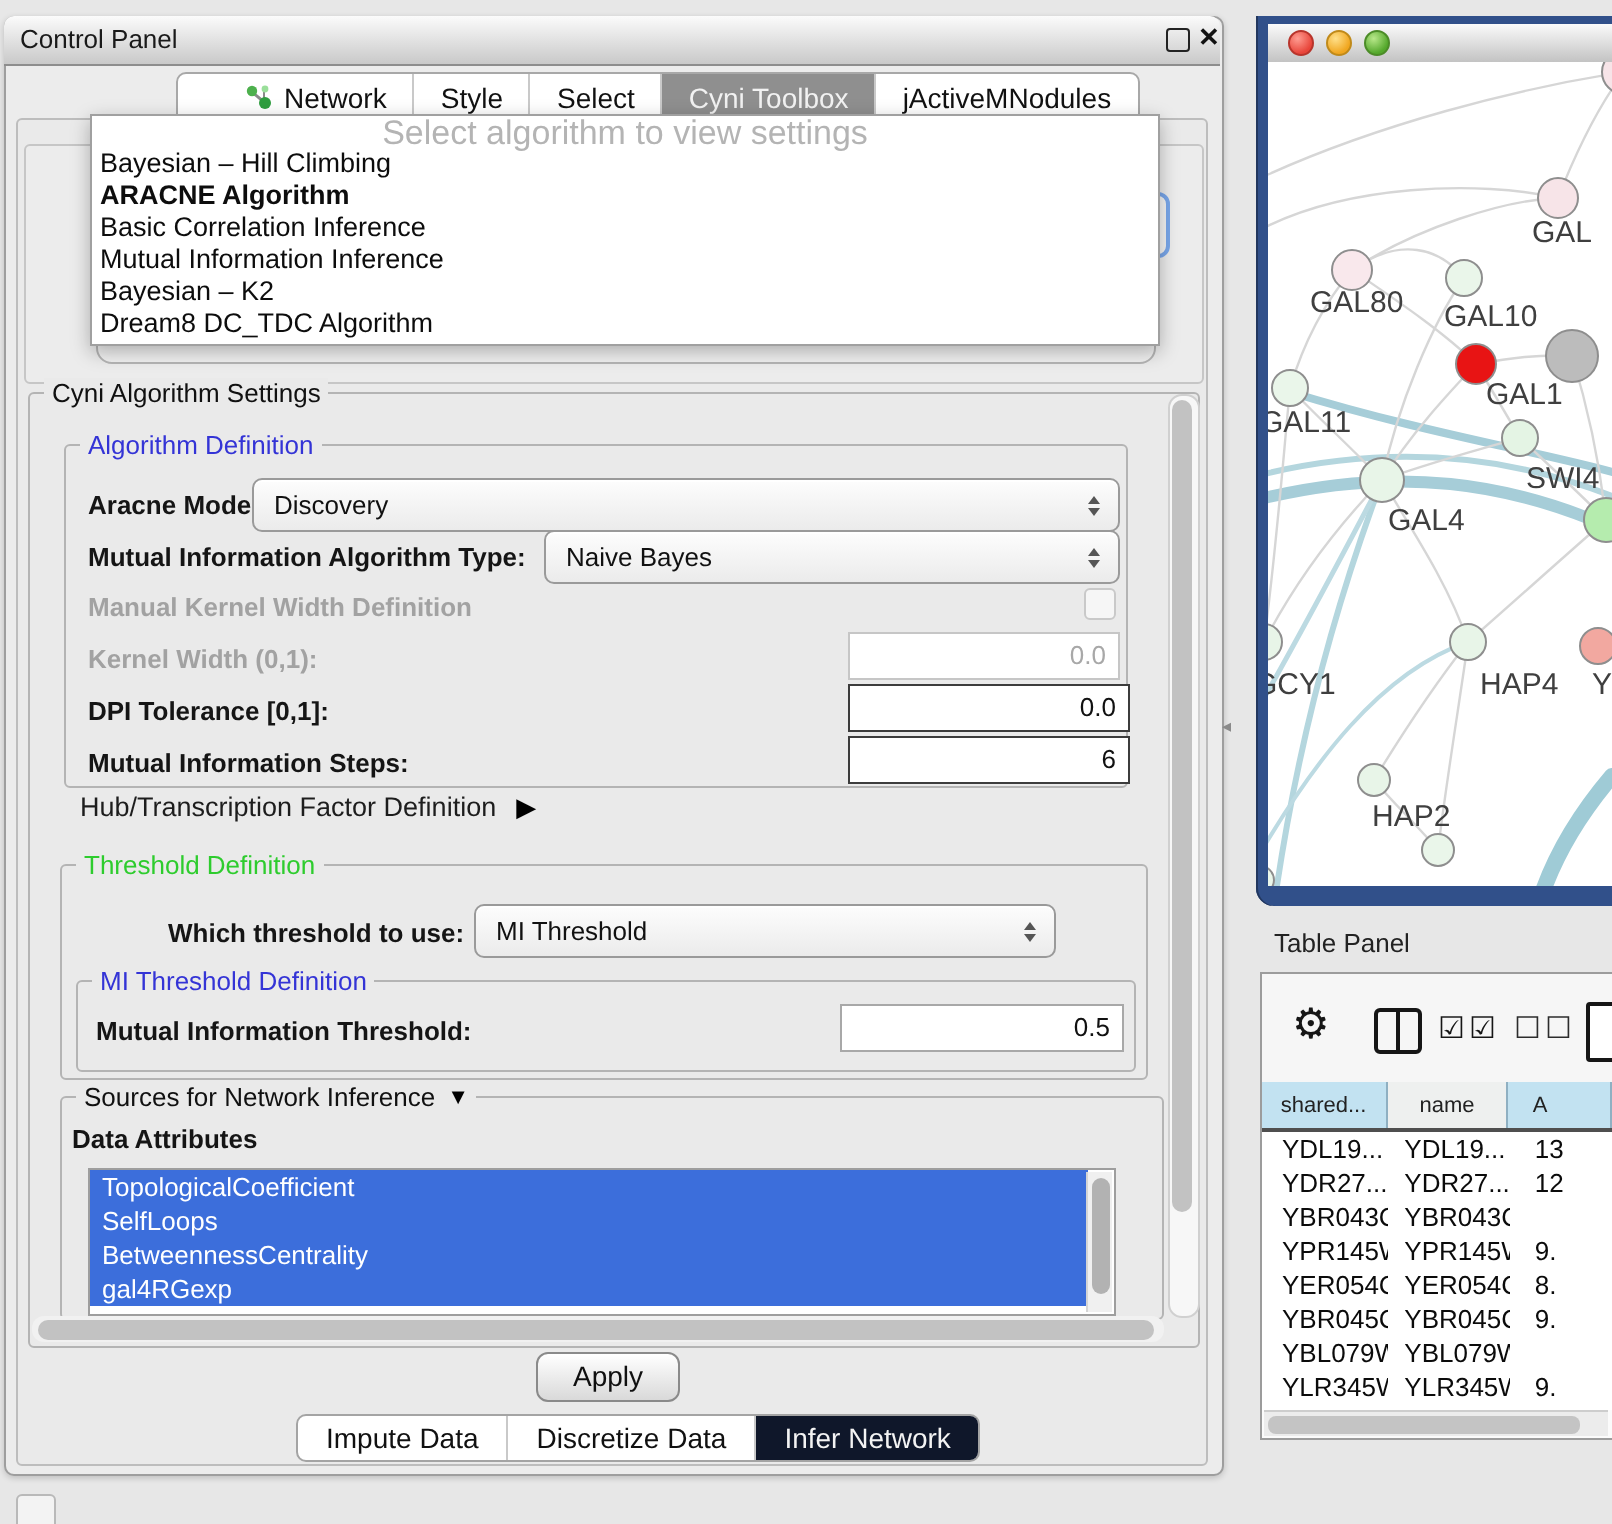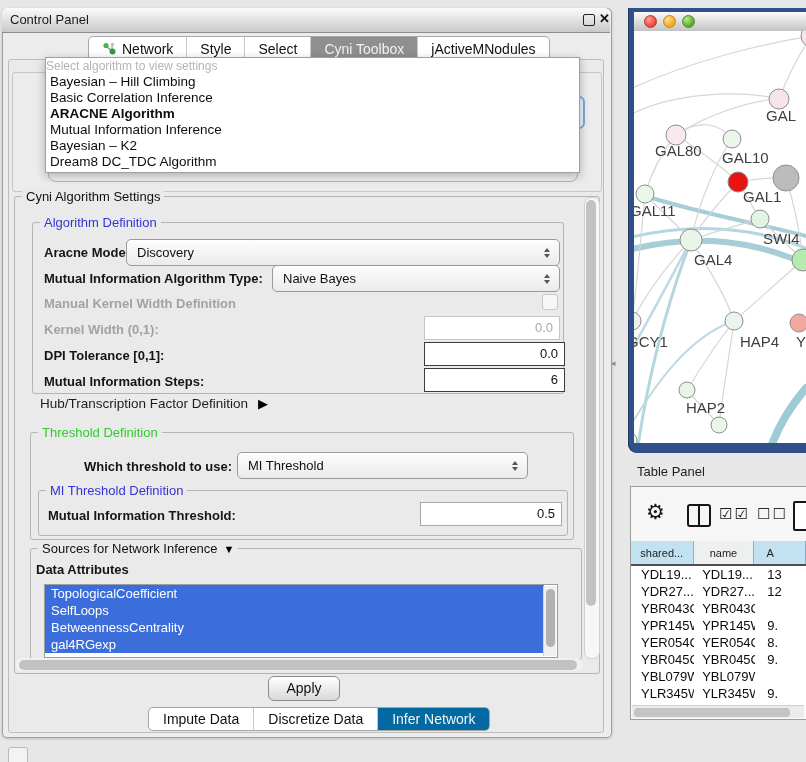--- a/index.html
+++ b/index.html
@@ -11,34 +11,34 @@
              border-radius:5px;box-shadow:0 1px 3px rgba(0,0,0,.18);}
   #cp-titlebar{left:2px;top:8px;width:608px;height:24px;border-radius:5px 5px 0 0;
                background:linear-gradient(#fbfbfb,#c9c9c9);border-bottom:1px solid #8d8d8d;}
   #cp-title{left:10px;top:12px;font-size:13px;color:#1a1a1a;}
   #cp-max{left:583px;top:14px;width:10px;height:10px;border:1.7px solid #222;border-radius:2px;}
   #cp-close{left:599px;top:11px;font-size:13px;font-weight:900;color:#111;}
   #cp-main{left:8px;top:59px;width:594px;height:672px;background:#eaeaea;border:1px solid #bdbdbd;border-radius:3px;}
   #cp-sub{left:12px;top:72px;width:588px;height:118px;background:#ececec;border:1px solid #c6c6c6;border-radius:3px;}
   
   #cp-tabs{left:88px;top:36px;height:23px;display:flex;background:#ffffff;border:1px solid #a8a8a8;
-           border-radius:5px 5px 0 0;overflow:hidden;}
+           border-radius:5px 5px 0 0;overflow:hidden;padding-left:20px;}
   .tab{display:flex;align-items:center;padding:0 13px;font-size:14px;color:#111;border-right:1px solid #c9c9c9;}
   .tab:last-child{border-right:none;}
   .tab.sel{background:#8f8f8f;color:#f2f2f2;}
   .tabicon{margin-right:6px;width:14px;height:13px;}
   
   #ghost-combo{left:556px;top:96px;width:25px;height:29px;border:2px solid #79a7ea;border-radius:6px;background:#f4f4f4;}
   #ghost-combo2{left:48px;top:150px;width:528px;height:30px;border:1px solid #b5b5b5;border-radius:8px;
                 background:#f1f1f1;overflow:hidden;}
   #ghost-combo2 span{position:absolute;left:14px;top:6px;font-size:13px;color:#9a9a9a;}
   
   #popup{left:45px;top:57px;width:533px;height:114px;background:#ffffff;border:1px solid #a0a0a0;
          box-shadow:0 3px 9px rgba(0,0,0,.28);z-index:50;}
-  .dd-head{height:16px;line-height:17px;color:#b4b4b4;font-size:12px;}
+  .dd-head{height:16px;line-height:17px;text-align:center;color:#b4b4b4;font-size:17px;}
   .dd-item{height:16px;line-height:16px;padding-left:4px;font-size:13.5px;color:#0d0d0d;white-space:nowrap;}
   .dd-item.bold{font-weight:700;}
   
   .group{position:absolute;border:1px solid #b4b4b4;border-radius:3px;}
   .gtitle{position:absolute;top:-8px;left:7px;background:#eaeaea;padding:0 4px;font-size:13px;white-space:nowrap;}
   .blue{color:#3434d6;} .green{color:#2ecc2e;}
   .lblb{position:absolute;font-size:13px;font-weight:700;color:#151515;white-space:nowrap;}
   .lbld{position:absolute;font-size:13px;font-weight:700;color:#a2a2a2;white-space:nowrap;}
   
   .combo{position:absolute;border:1px solid #9a9a9a;border-radius:5px;background:linear-gradient(#fdfdfd,#ebebeb);
@@ -63,21 +63,21 @@
   .sb-thumb-v{left:586px;top:200px;width:10px;height:406px;background:#c2c2c2;border-radius:5px;}
   .sb-track-h{left:16px;top:658px;width:566px;height:13px;background:#f1f1f1;border-radius:6px;}
   .sb-thumb-h{left:19px;top:659.5px;width:558px;height:10px;background:#c2c2c2;border-radius:5px;}
   
   #apply-btn{left:268px;top:676px;width:70px;height:23px;border:1px solid #8a8a8a;border-radius:6px;
              background:linear-gradient(#ffffff,#d9d9d9);font-size:14px;text-align:center;line-height:22px;color:#111;}
   #bottom-tabs{left:148px;top:707px;height:22px;display:flex;background:#ffffff;border:1px solid #a4a4a4;
                border-radius:5px;overflow:hidden;}
   .btab{display:flex;align-items:center;padding:0 14px;font-size:14px;color:#111;border-right:1px solid #c9c9c9;}
   .btab:last-child{border-right:none;}
-  .btab.sel{background:#0369a1;color:#f3f3f3;}
+  .btab.sel{background:#0f172a;color:#f3f3f3;}
   #mini-square{left:8px;top:747px;width:18px;height:16px;border:1.5px solid #b9b9b9;border-radius:3px;background:#f3f3f3;}
   #divider-handle{left:611px;top:358px;font-size:9px;color:#8a8a8a;}
   
   #net-frame{left:628px;top:8px;width:178px;height:445px;background:#31508a;border-radius:0 0 0 9px;
              box-shadow:inset 1px 0 0 #22375e;}
   #net-titlebar{left:634px;top:12px;width:172px;height:19px;background:linear-gradient(#fafafa,#c3c3c3);
                 border-bottom:1px solid #8f8f8f;}
   .light{position:absolute;width:13px;height:13px;border-radius:50%;top:3px;}
   #light-close{left:10px;background:radial-gradient(circle at 35% 30%,#ff9d92,#e8453a 70%);border:1px solid #b8352c;box-sizing:border-box;}
   #light-min{left:29px;background:radial-gradient(circle at 35% 30%,#ffe08a,#f0a61f 70%);border:1px solid #c08a1a;box-sizing:border-box;}
@@ -240,22 +240,22 @@
     <div class="btab">Discretize Data</div>
     <div class="btab sel">Infer Network</div>
   </div>
 
   <div class="abs" id="mini-square"></div>
   <div class="abs" id="divider-handle">◂</div>
 
   <div class="abs" id="popup">
     <div class="dd-head">Select algorithm to view settings</div>
     <div class="dd-item">Bayesian – Hill Climbing</div>
+    <div class="dd-item bold">ARACNE Algorithm</div>
     <div class="dd-item">Basic Correlation Inference</div>
-    <div class="dd-item bold">ARACNE Algorithm</div>
     <div class="dd-item">Mutual Information Inference</div>
     <div class="dd-item">Bayesian – K2</div>
     <div class="dd-item">Dream8 DC_TDC Algorithm</div>
   </div>
 
   <div class="abs" id="net-frame"></div>
   <div class="abs" id="net-titlebar">
     <div class="light" id="light-close"></div>
     <div class="light" id="light-min"></div>
     <div class="light" id="light-zoom"></div>

